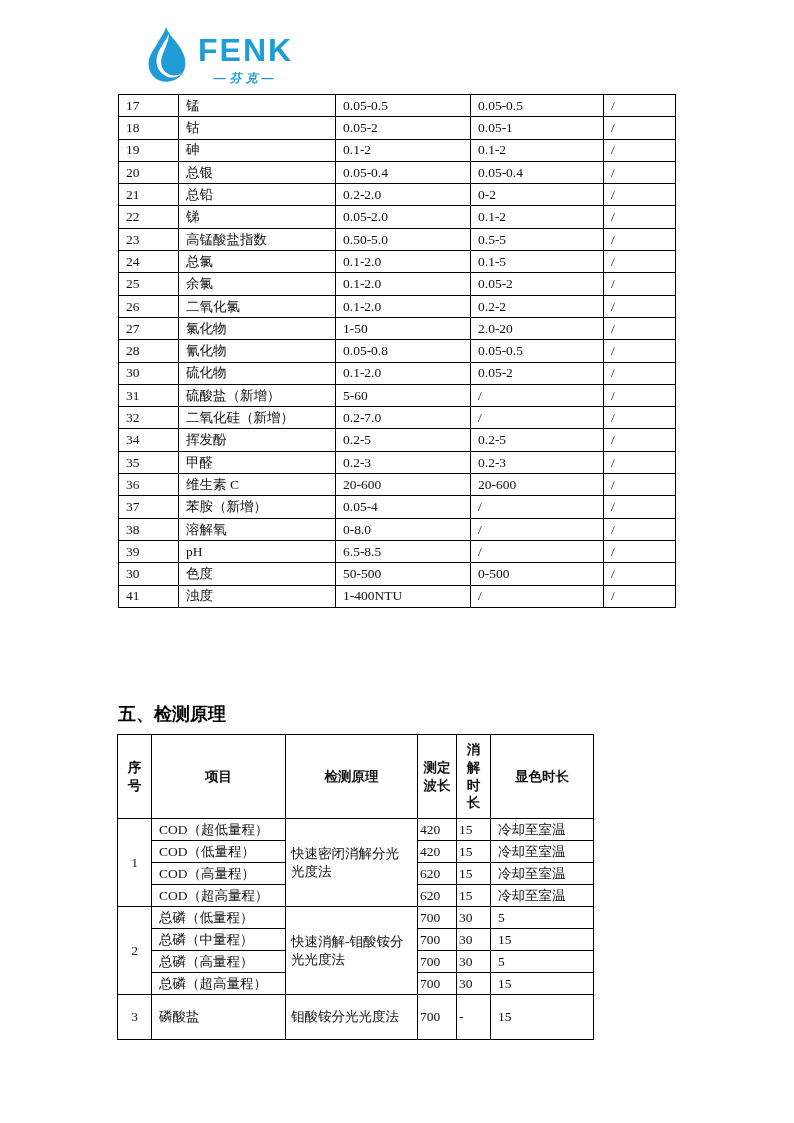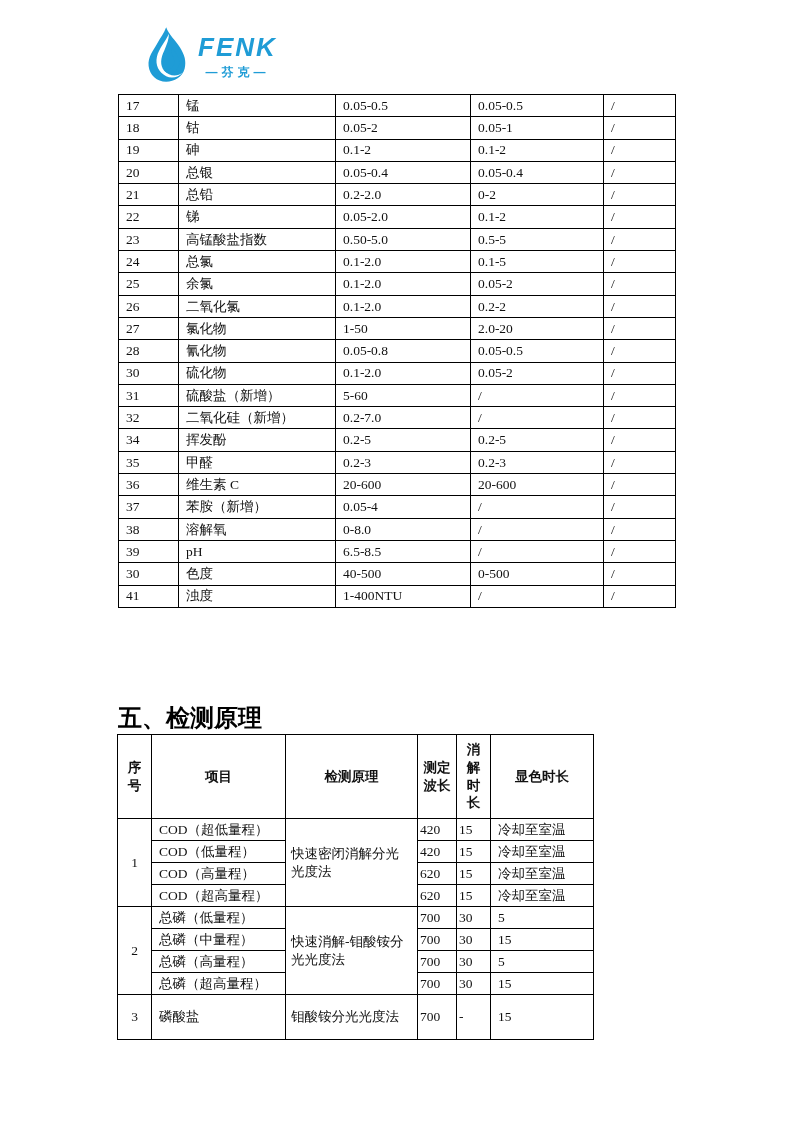--- a/index.html
+++ b/index.html
@@ -13,46 +13,46 @@
     position:relative; width:794px; height:1123px;
     background:#ffffff; overflow:hidden;
   }
 
   
   .logo { position:absolute; left:144px; top:26px; display:flex; align-items:flex-start; }
   .logo-icon { width:48px; height:58px; margin-right:6px; }
   .logo-text { display:flex; flex-direction:column; align-items:center; padding-top:8px; }
   .brand {
     font-family:"Liberation Sans","DejaVu Sans",sans-serif;
-    font-weight:bold; font-size:26px; line-height:1; letter-spacing:2px;font-style:italic;
+    font-weight:bold; font-size:32px; line-height:1; letter-spacing:2px;
   }
   .brand-sub {
     font-family:"Liberation Sans","DejaVu Sans",sans-serif;
-    font-weight:bold; font-size:12px; letter-spacing:4px; margin-top:4px; white-space:nowrap;
+    font-weight:bold; font-size:12px; letter-spacing:4px; margin-top:4px; white-space:nowrap;font-style:italic;
   }
 
   
   table { border-collapse:collapse; table-layout:fixed; }
   td, th {
     border:1.5px solid #000;
     font-size:13.5px;
     padding:0 7px;
     vertical-align:middle;
     overflow:hidden;
     line-height:1.3;
     text-align:left;
   }
 
   .t1 { position:absolute; left:118px; top:94px; width:557px; }
   .t1 td { height:22.3px; white-space:nowrap; }
 
   .section-title {
     position:absolute; left:118px; top:702px;
     font-family:Liberation Sans, sans-serif;
-    font-weight:bold; font-size:24px; color:#000;text-align:right;
+    font-weight:bold; font-size:18px; color:#000;text-align:right;
   }
 
   .t2 { position:absolute; left:117px; top:734px; width:476px; }
   .t2 th {
     height:84px; text-align:center; padding:0 2px;
     white-space:pre-line; font-weight:bold; font-size:13.5px;
   }
   .t2 td { height:22px; }
   .t2 td.c-no { text-align:center; padding:0 2px; }
   .t2 td.c-mid { padding:0 2px; }
@@ -227,21 +227,21 @@
         <tr>
           <td>39</td>
           <td>pH</td>
           <td>6.5-8.5</td>
           <td>/</td>
           <td>/</td>
         </tr>
         <tr>
           <td>30</td>
           <td>色度</td>
-          <td>40-500</td>
+          <td>50-500</td>
           <td>0-500</td>
           <td>/</td>
         </tr>
         <tr>
           <td>41</td>
           <td>浊度</td>
           <td>1-400NTU</td>
           <td>/</td>
           <td>/</td>
         </tr>

